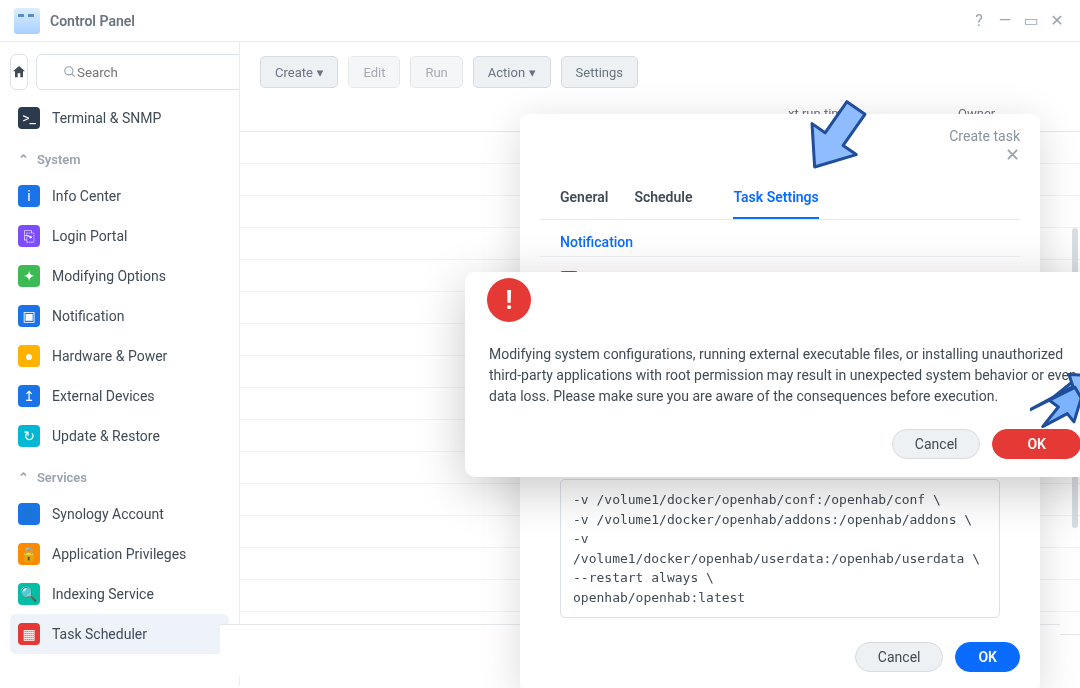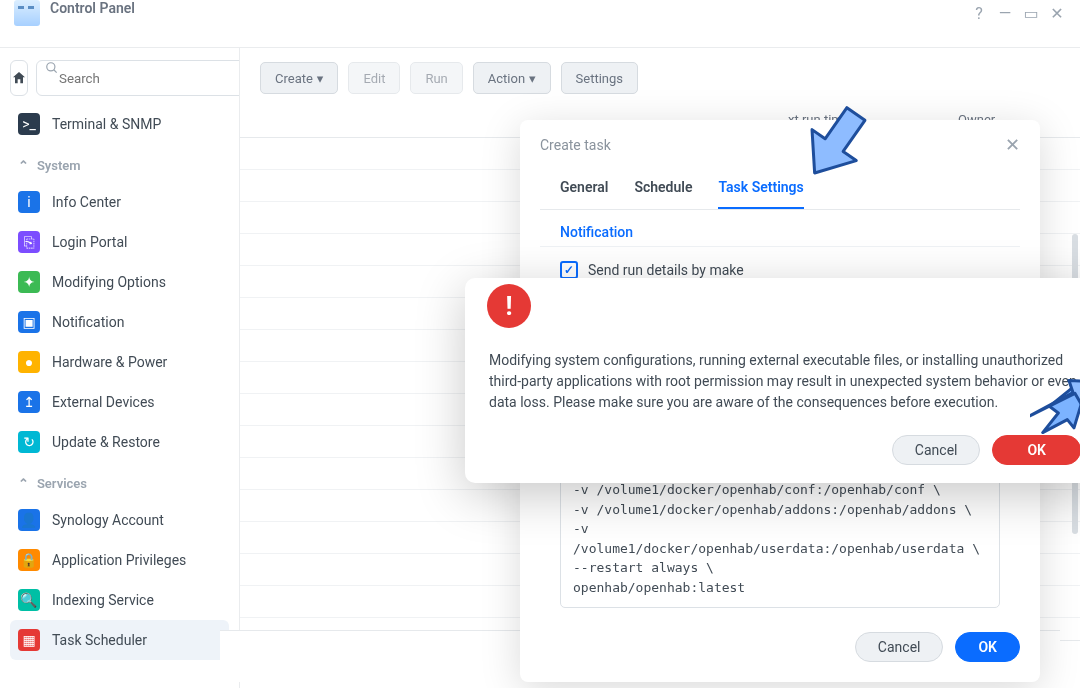--- a/index.html
+++ b/index.html
@@ -1,33 +1,33 @@
 <!DOCTYPE html>
 <html><head>
 <meta charset="utf-8">
 <style>
   * { box-sizing: border-box; margin: 0; padding: 0; font-family: -apple-system, BlinkMacSystemFont, "Segoe UI", Roboto, Helvetica, Arial, sans-serif; }
   body { width: 1080px; height: 688px; overflow: hidden; background: #fff; color: #414b55; font-size: 14px; }
 
   
-  .titlebar { height: 48px; display: flex; padding: 0 10px; border-bottom: 1px solid #eaecee; }
+  .titlebar { height: 42px; display: flex; align-items: center; padding: 0 10px; border-bottom: 1px solid #eaecee; }
   .titlebar .app-icon { width: 26px; height: 26px; margin: 0 10px 0 4px; background: linear-gradient(#dbeeff,#a7d0ff); border-radius: 3px; position: relative; }
   .titlebar .app-icon:before, .titlebar .app-icon:after { content:""; position:absolute; width:6px; height:3px; background:#5b8ec4; top:6px; }
   .titlebar .app-icon:before { left:4px; } .titlebar .app-icon:after { left:14px; }
   .titlebar .title { font-weight: 600; color: #6a7380; }
   .titlebar .spacer { flex:1; }
   .titlebar .win-btn { width: 26px; height: 26px; display:flex; align-items:center; justify-content:center; color:#9aa4af; font-size:16px; cursor:pointer; }
 
   .body-row { display:flex; height: calc(688px - 44px); }
 
   
   .sidebar { width: 240px; border-right: 1px solid #eaecee; padding: 12px 10px; overflow: hidden; }
   .search-row { display:flex; gap:8px; align-items:center; margin-bottom: 8px; }
   .home-btn { width:36px; height:36px; border:1px solid #dce1e6; border-radius:6px; display:flex; align-items:center; justify-content:center; }
-  .search-box { flex:1; height:36px; border:1px solid #dce1e6; border-radius:6px; display:flex; padding:0 8px; color:#9aa4af; }
+  .search-box { flex:1; height:36px; border:1px solid #dce1e6; border-radius:6px; display:flex; align-items:center; padding:0 26px; color:#9aa4af; }
   .search-box input { border:0; outline:0; flex:1; color:#414b55; background:transparent; }
   .side-item { display:flex; align-items:center; gap:12px; height:40px; padding:0 8px; border-radius:6px; cursor:pointer; }
   .side-item.active { background:#eef3f9; }
   .side-section { display:flex; align-items:center; gap:8px; color:#9aa4af; height:34px; padding:0 8px; font-weight:600; font-size:13px; margin-top:4px; }
   .side-icon { width:22px; height:22px; display:flex; align-items:center; justify-content:center; font-size:14px; color:#fff; border-radius:4px; flex-shrink:0; }
   .i-terminal{background:#2b3b4d;} .i-info{background:#1a73e8;} .i-login{background:#7c4dff;}
   .i-regional{background:#3cba54;} .i-notif{background:#1a73e8;} .i-hw{background:#ffb300;}
   .i-ext{background:#1a73e8;} .i-update{background:#00b8d4;} .i-account{background:#1a73e8;}
   .i-priv{background:#ff8a00;} .i-index{background:#00bfa5;} .i-task{background:#e53935;}
   .chev { color:#9aa4af; }
@@ -48,25 +48,25 @@
   .footer-status { margin-right:auto; display:flex; align-items:center; gap:14px; }
   .items-count { color:#6a7380; font-size:13px; }
   .refresh-icon { color:#1a73e8; font-size:16px; font-weight:700; cursor:pointer; }
   .btn { height:30px; padding:0 22px; border-radius:6px; border:1px solid #d6dbe0; background:#eef1f4; color:#414b55; display:flex; align-items:center; font-size:14px; cursor:pointer; }
   .btn.primary { background:#0a6cff; border-color:#0a6cff; color:#fff; font-weight:600; }
   .btn.danger { background:#e53935; border-color:#e53935; color:#fff; font-weight:600; }
   .btn.pill { border-radius:17px; }
 
   
   .dialog-task { position:absolute; left:280px; top:72px; width:520px; background:#fff; border-radius:8px; box-shadow:0 8px 40px rgba(0,0,0,.15); z-index:10; display:flex; flex-direction:column; }
-  .dlg-head { display:flex; align-items:center; padding:14px 20px; color:#8a939d; }
+  .dlg-head { display:flex; align-items:flex-end; padding:14px 20px; color:#8a939d;flex-direction:column; }
   .dlg-close { margin-left:auto; color:#9aa4af; cursor:pointer; font-size:18px; }
   .tabs { display:flex; gap:26px; padding:2px 20px 0; border-bottom:1px solid #e6e9ec; margin:0 20px; }
   .tab { padding:8px 0 12px; font-weight:600; color:#414b55; cursor:pointer;text-align:right; }
-  .tab.active { color:#0a6cff; border-bottom:2px solid #0a6cff; }
+  .tab.active { color:#0a6cff; border-bottom:2px solid #0a6cff;margin-left:15px; }
   .section-title { color:#0a6cff; font-weight:500; padding:14px 20px 6px 20px; border-bottom:1px solid #eef1f4; margin:0 20px; }
   .notif-row { display:flex; align-items:center; gap:10px; padding:14px 40px 10px; color:#414b55; }
   .checkbox { width:18px; height:18px; border:2px solid #0a6cff; border-radius:3px; display:flex; align-items:center; justify-content:center; color:#0a6cff; font-size:12px; font-weight:700; }
   .script-box { margin: 180px 40px 14px; border:1px solid #dce1e6; border-radius:5px; padding:10px 12px; font-family:ui-monospace,Menlo,monospace; font-size:13px; color:#414b55; white-space:pre-wrap; line-height:1.5; background:#fff; }
   .dlg-foot { display:flex; justify-content:flex-end; gap:12px; padding:10px 20px 20px; }
 
   
   .dialog-warn { position:absolute; left:225px; top:230px; width:640px; background:#fff; border-radius:10px; box-shadow:0 12px 50px rgba(0,0,0,.22); z-index:20; padding:22px 24px 18px; }
   .warn-icon { position:absolute; left:22px; top:-8px; transform:translateY(14px); width:44px; height:44px; border-radius:50%; background:#e53935; color:#fff; display:flex; align-items:center; justify-content:center; font-size:26px; font-weight:700; }
   .warn-text { margin-top:50px; color:#414b55; font-size:14px; line-height:1.5; }

